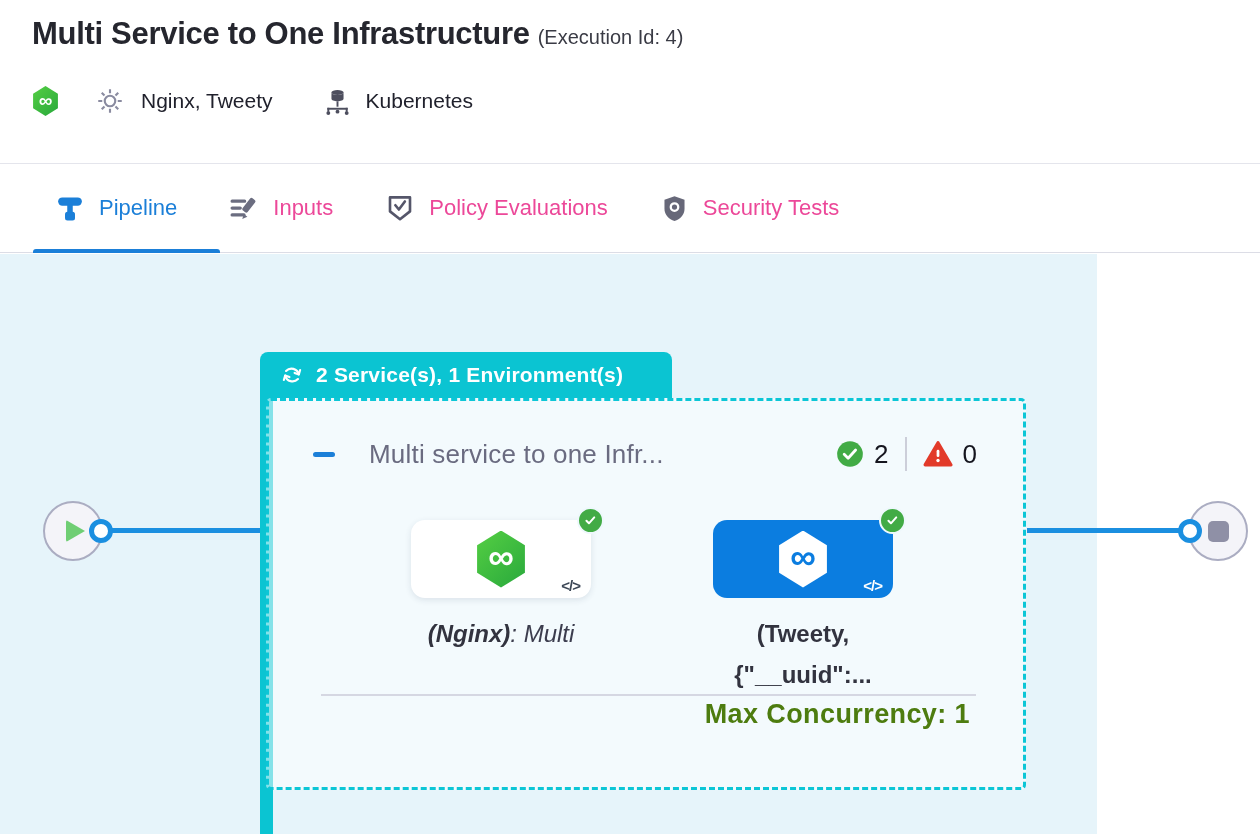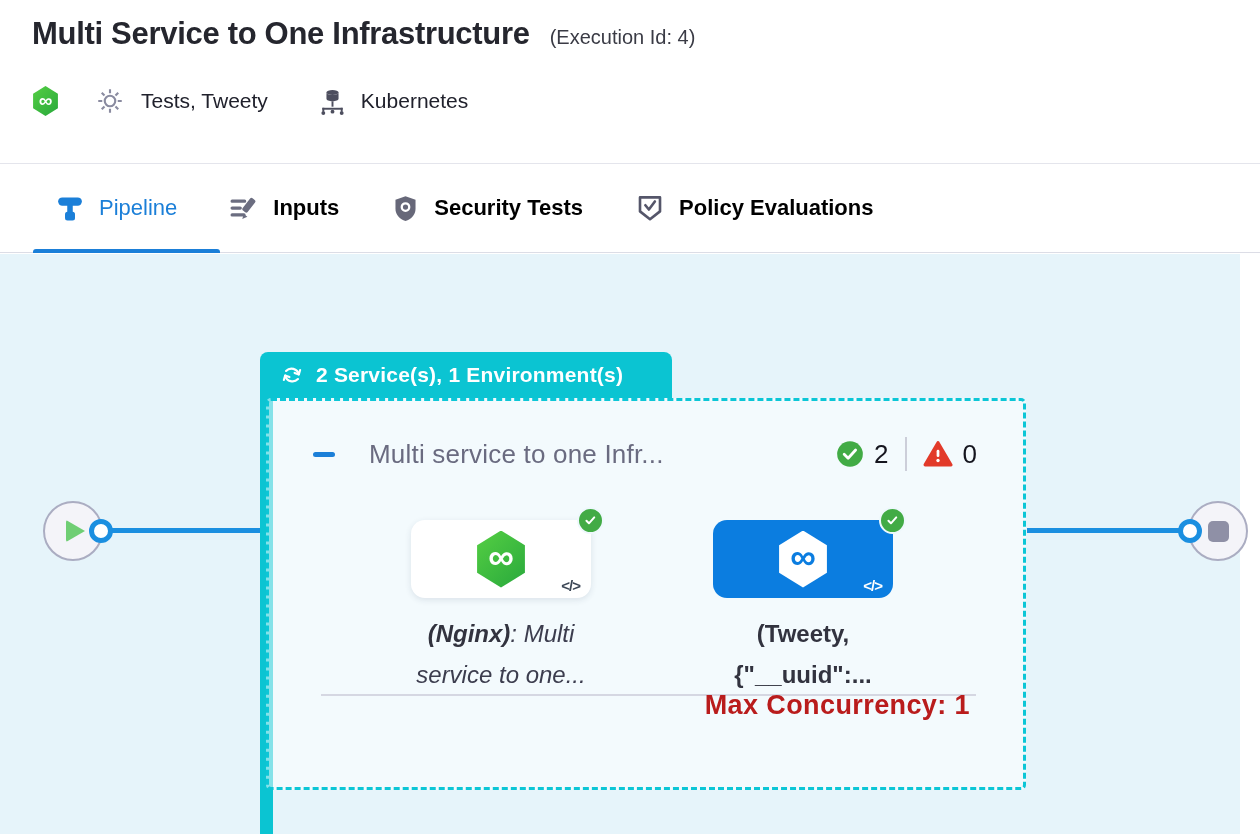--- a/index.html
+++ b/index.html
@@ -1,39 +1,39 @@
 <!DOCTYPE html>
 <html><head>
 <meta charset="utf-8">
 <style>
   * { margin:0; padding:0; box-sizing:border-box; }
   html,body { width:1260px; height:834px; font-family:"Liberation Sans","DejaVu Sans",sans-serif; background:#fff; overflow:hidden; }
   .page { position:relative; width:1260px; height:834px; }
 
   
   .header { position:absolute; top:0; left:0; width:1260px; height:163px; background:#fff; }
-  .title-row { position:absolute; top:16px; left:32px; display:flex; align-items:baseline; gap:20px; }
+  .title-row { position:absolute; top:16px; left:32px; display:flex; align-items:baseline; gap:8px; }
   .page-title { font-size:31px; font-weight:700; color:#25262e; letter-spacing:-0.3px; }
   .exec-id { font-size:20px; font-weight:400; color:#3a3b45; }
   .sub-row { position:absolute; top:86px; left:32px; display:flex; align-items:center; }
   .sub-text { font-size:21px; color:#20212c; }
 
   .hexagon { position:relative; width:27px; height:30px; clip-path:polygon(50% 0,96% 26%,96% 74%,50% 100%,4% 74%,4% 26%);
              background:linear-gradient(135deg,#55cf43,#28a83c); display:flex; align-items:center; justify-content:center; }
   .hexagon .inf { color:#fff; font-weight:700; font-size:19px; line-height:1; margin-top:-2px; }
 
   
   .tabbar { position:absolute; top:163px; left:0; width:1260px; height:90px; background:#fff; border-top:1px solid #e4e5ec; border-bottom:1px solid #dcdde6; display:flex; align-items:center; padding-left:55px; }
   .tab { display:flex; align-items:center; gap:14px; margin-right:52px; cursor:pointer; }
-  .tab-label { font-size:22px; font-weight:700; color:#000000; }
+  .tab-label { font-size:22px; font-weight:400; color:#ec4899; }
   .tab.active .tab-label { color:#1b7fd8; font-weight:400; }
   .tab-underline { position:absolute; left:33px; bottom:-1px; width:187px; height:4px; background:#1b7fd8; border-radius:3px 3px 0 0; }
 
   
-  .canvas { position:absolute; top:254px; left:0; width:1240px; height:580px; background:#e6f4fa; }
+  .canvas { position:absolute; top:254px; left:0; width:1097px; height:580px; background:#e6f4fa; }
 
   .conn-line { position:absolute; height:5px; background:#1b8fe0; }
   .node { position:absolute; width:60px; height:60px; border-radius:50%; background:#f4f4f9; border:2px solid #abadc2; display:flex; align-items:center; justify-content:center; }
   .play-tri { width:0; height:0; border-left:19px solid #6fce74; border-top:11px solid transparent; border-bottom:11px solid transparent; margin-left:5px; border-radius:2px; }
   .stop-sq { width:21px; height:21px; background:#8f90a6; border-radius:5px; }
   .link-ring { position:absolute; width:24px; height:24px; border-radius:50%; background:#fff; border:5px solid #1b8fe0; }
 
   .stage-badge { position:absolute; left:260px; top:98px; width:412px; height:46px; background:#0bc4d2; border-radius:8px 8px 0 0;
                  display:flex; align-items:center; gap:11px; padding-left:19px; }
   .stage-badge-text { color:#fff; font-size:21px; font-weight:600; letter-spacing:0.2px; }
@@ -58,21 +58,21 @@
   .code-glyph { position:absolute; right:11px; bottom:4px; font-size:15px; font-weight:700; letter-spacing:-1px; }
   .svc-card.white .code-glyph { color:#3c4756; }
   .svc-card.blue .code-glyph { color:#fff; }
   .check-badge { position:absolute; top:-13px; right:-13px; width:27px; height:27px; border-radius:50%; background:#42ab45; border:2px solid #eef8fc; display:flex; align-items:center; justify-content:center; }
 
   .svc-label { position:absolute; top:212px; width:224px; text-align:center; font-size:24px; line-height:41px; color:#3c3d4e; }
   .svc-label b { color:#32333f; }
   .svc-label.bold-all { font-weight:700; color:#32333f; }
 
   .stage-divider { position:absolute; left:52px; top:293px; width:655px; height:2px; background:#d5d7e2; }
-  .max-conc { position:absolute; right:53px; top:289px; font-size:27px; font-weight:700; color:#b91c1c; letter-spacing:0.4px; }
+  .max-conc { position:absolute; right:53px; top:298px; font-size:27px; font-weight:700; color:#4d7c0f; letter-spacing:0.4px; }
 
   .icon { display:inline-flex; align-items:center; justify-content:center; }
 </style>
 </head>
 <body>
 
 <div class="page">
 
   <div class="header">
     <div class="title-row">
@@ -82,21 +82,21 @@
     <div class="sub-row">
       <span class="hexagon" style="margin-right:36px;">
           <span class="inf">∞</span>
         </span>
       <span class="icon" style="margin-right:16px;">
         <svg viewBox="0 0 24 24" width="30" height="30" fill="none" stroke="#8a8ba0" stroke-width="1.7">
           <circle cx="12" cy="12" r="4.2"></circle>
           <path d="M12 2.6v3.2 M12 18.2v3.2 M2.6 12h3.2 M18.2 12h3.2 M5.4 5.4l2.2 2.2 M16.4 16.4l2.2 2.2 M18.6 5.4l-2.2 2.2 M7.6 16.4l-2.2 2.2"></path>
         </svg>
       </span>
-      <span class="sub-text" style="margin-right:50px;">Tests, Tweety</span>
+      <span class="sub-text" style="margin-right:50px;">Nginx, Tweety</span>
       <span class="icon" style="margin-right:14px;">
         <svg viewBox="0 0 24 24" width="29" height="29">
           <g fill="#4d4e5e">
             <ellipse cx="12" cy="4.6" rx="5" ry="2.1"></ellipse>
             <path d="M7 4.6v5.2c0 1.2 2.2 2.1 5 2.1s5-.9 5-2.1V4.6c0 1.2-2.2 2.1-5 2.1s-5-.9-5-2.1z"></path>
             <rect x="11.2" y="11.9" width="1.6" height="4.4"></rect>
             <rect x="3.6" y="17.2" width="16.8" height="1.6"></rect>
             <rect x="3.6" y="17.2" width="1.6" height="3.4"></rect>
             <rect x="18.8" y="17.2" width="1.6" height="3.4"></rect>
             <circle cx="4.4" cy="21.6" r="1.6"></circle>
@@ -131,35 +131,35 @@
           <g fill="#6b6d80">
             <rect x="13.4" y="3.6" width="5" height="12.4" rx="1.4" transform="rotate(38 15.9 9.8)"></rect>
             <path d="M10.6 20.8l1.2-4 2.9 2.2z"></path>
           </g>
         </svg>
       </span>
       <span class="tab-label">Inputs</span>
     </div>
     <div class="tab">
       <span class="icon">
+        <svg viewBox="0 0 24 24" width="30" height="30" fill="none" stroke="#55566a" stroke-width="2.1" stroke-linejoin="round" stroke-linecap="round">
+          <path d="M4 3.5h16v11.2L12 21l-8-6.3z"></path>
+          <path d="M8.3 9.8l2.8 3.4 4.8-6.4"></path>
+        </svg>
+      </span>
+      <span class="tab-label">Policy Evaluations</span>
+    </div>
+    <div class="tab">
+      <span class="icon">
         <svg viewBox="0 0 24 24" width="29" height="29">
           <path d="M12 1.8l8.3 3v7.4c0 5.1-3.6 8.6-8.3 10.2-4.7-1.6-8.3-5.1-8.3-10.2V4.8z" fill="#676879"></path>
           <circle cx="12" cy="10.8" r="3.1" fill="none" stroke="#fff" stroke-width="1.9"></circle>
         </svg>
       </span>
       <span class="tab-label">Security Tests</span>
-    </div>
-    <div class="tab">
-      <span class="icon">
-        <svg viewBox="0 0 24 24" width="30" height="30" fill="none" stroke="#55566a" stroke-width="2.1" stroke-linejoin="round" stroke-linecap="round">
-          <path d="M4 3.5h16v11.2L12 21l-8-6.3z"></path>
-          <path d="M8.3 9.8l2.8 3.4 4.8-6.4"></path>
-        </svg>
-      </span>
-      <span class="tab-label">Policy Evaluations</span>
     </div>
     <div class="tab-underline"></div>
   </div>
 
   <div class="canvas">
 
     <div class="conn-line" style="left:101px; top:274px; width:159px;"></div>
     <div class="conn-line" style="left:1027px; top:274px; width:163px;"></div>
 
     <div class="node" style="left:43px; top:247px;">
@@ -229,21 +229,20 @@
         <span class="code-glyph">&lt;/&gt;</span>
         <span class="check-badge">
           <svg viewBox="0 0 24 24" width="15" height="15">
               <path d="M5.5 12.5l4 4 8.5-9.5" fill="none" stroke="#fff" stroke-width="3.2" stroke-linecap="round" stroke-linejoin="round"></path>
             </svg>
         </span>
       </div>
 
       <div class="svc-label" style="left:120px;font-style:italic;">
         <div><b>(Nginx)</b><span>: Multi</span></div>
-        <div>service to one...</div>
       </div>
       <div class="svc-label bold-all" style="left:422px;">
         <div><b>(Tweety,</b><span></span></div>
         <div>{"__uuid":...</div>
       </div>
 
       <div class="stage-divider"></div>
       <div class="max-conc">Max Concurrency: 1</div>
     </div>
 

